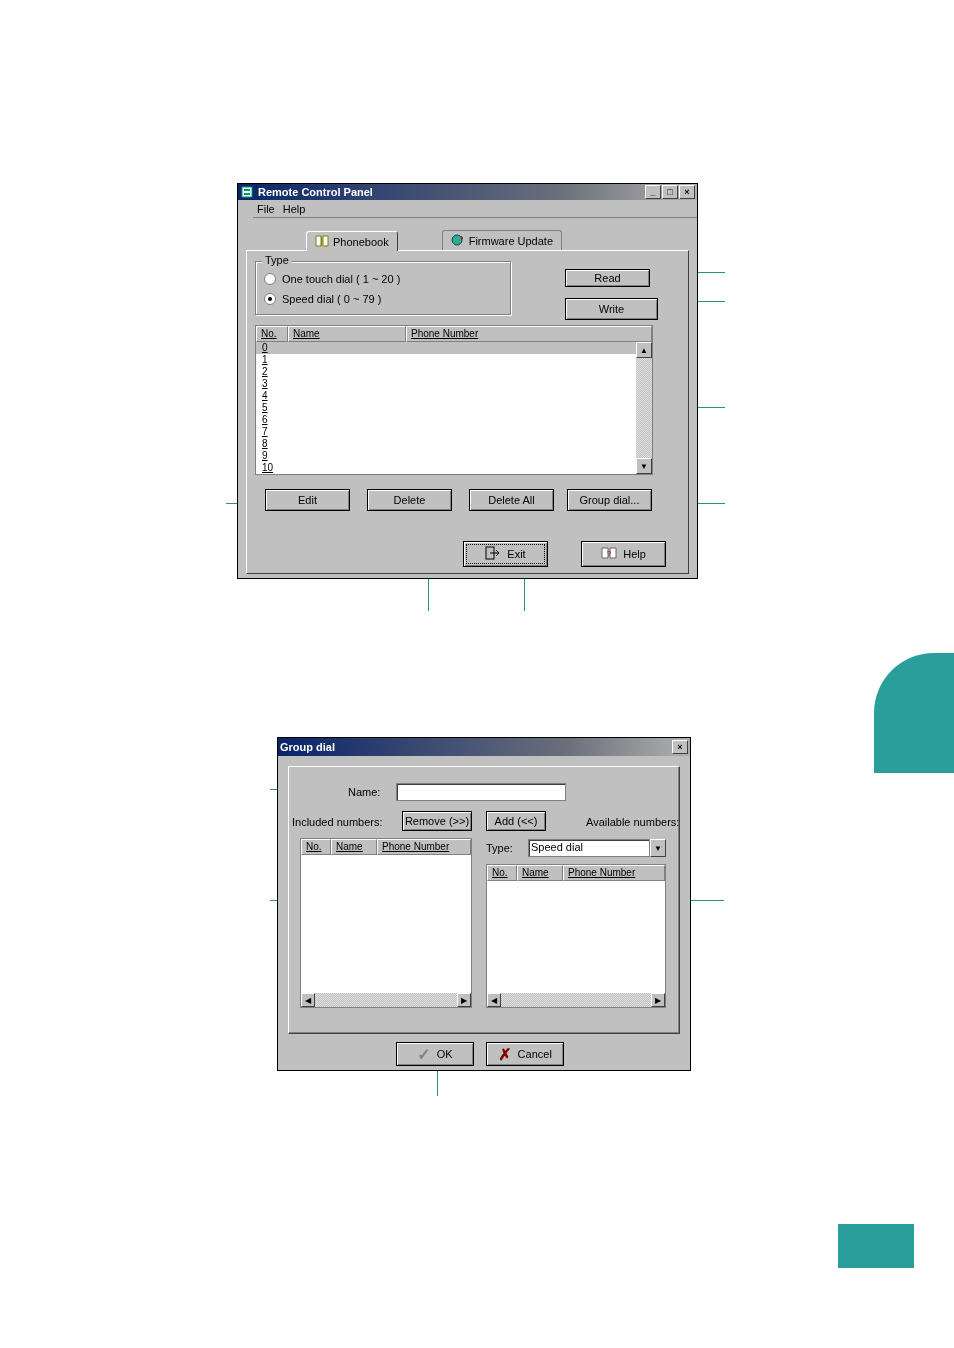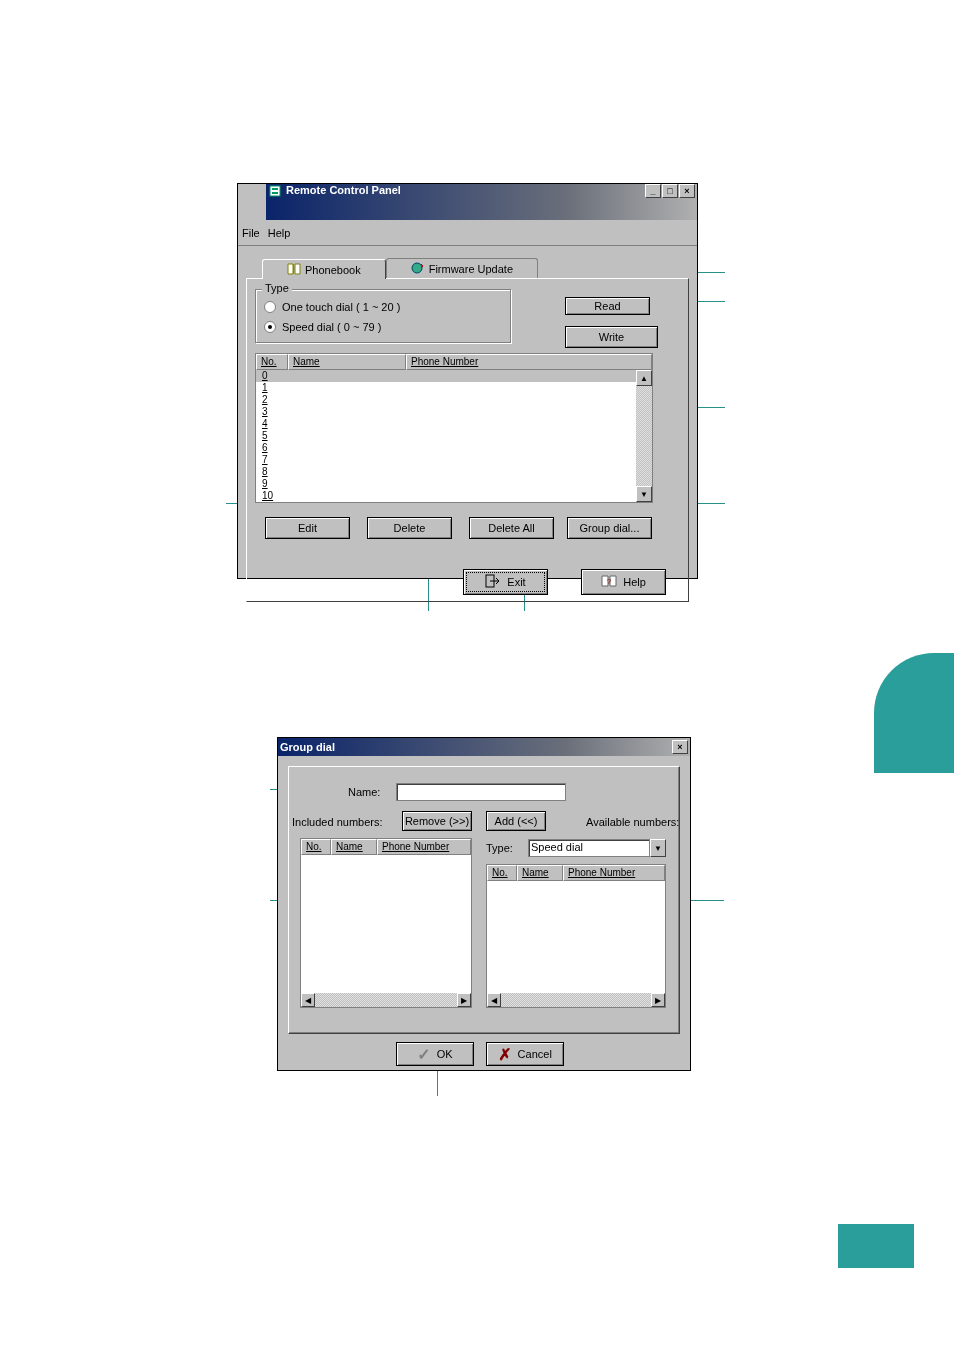--- a/index.html
+++ b/index.html
@@ -45,29 +45,28 @@
 
   
   .win1 {
     position: absolute;
     left: 237px; top: 183px;
     width: 461px; height: 396px;
     background: #c0c0c0;
     border: 1px solid #000;
   }
   .titlebar {
-    height: 36px;
+    height: 16px;
     background: linear-gradient(to right, #0a246a 0%, #6a6f7a 70%, #b0b0b0 100%);
     color: #fff;
     display: flex;
-    align-items: flex-start;
+    align-items: center;
     padding: 0 2px;
     font-weight: bold;
     font-size: 11px;
-    margin-left: 28px;
   }
   .titlebar .tb-icon {
     width: 14px; height: 14px;
     margin-right: 4px;
     display: inline-flex;
     align-items: center;
     justify-content: center;
   }
   .titlebar .spacer { flex: 1; }
   .tb-btn {
@@ -77,49 +76,51 @@
     border-right-color: #404040;
     border-bottom-color: #404040;
     margin-left: 1px;
     font-size: 9px;
     display: flex;
     align-items: center;
     justify-content: center;
     color: #000;
   }
   .menubar {
-    height: 26px;
+    height: 18px;
     background: #c0c0c0;
     display: flex;
     align-items: center;
     padding: 0 4px;
     gap: 8px;
     border-bottom: 1px solid #808080;
+    margin-left: 15px;
   }
   .win1-body {
     position: relative;
     padding: 4px;
   }
   .tabstrip {
     display: flex;
     margin-top: 8px;
     margin-left: 20px;
   }
   .tab-btn {
     height: 20px;
-    padding: 2px 24px;
+    padding: 2px 8px;
     background: #c0c0c0;
     border: 1px solid #808080;
     border-bottom: none;
     border-top-left-radius: 3px;
     border-top-right-radius: 3px;
     display: flex;
     align-items: center;
     gap: 4px;
     position: relative;
+    margin-left: 44px;
   }
   .tab-btn.active {
     border-top: 1px solid #fff;
     border-left: 1px solid #fff;
     border-right: 1px solid #404040;
     z-index: 2;
     top: 1px;
   }
   .tab-panel {
     border-top: 1px solid #fff;

